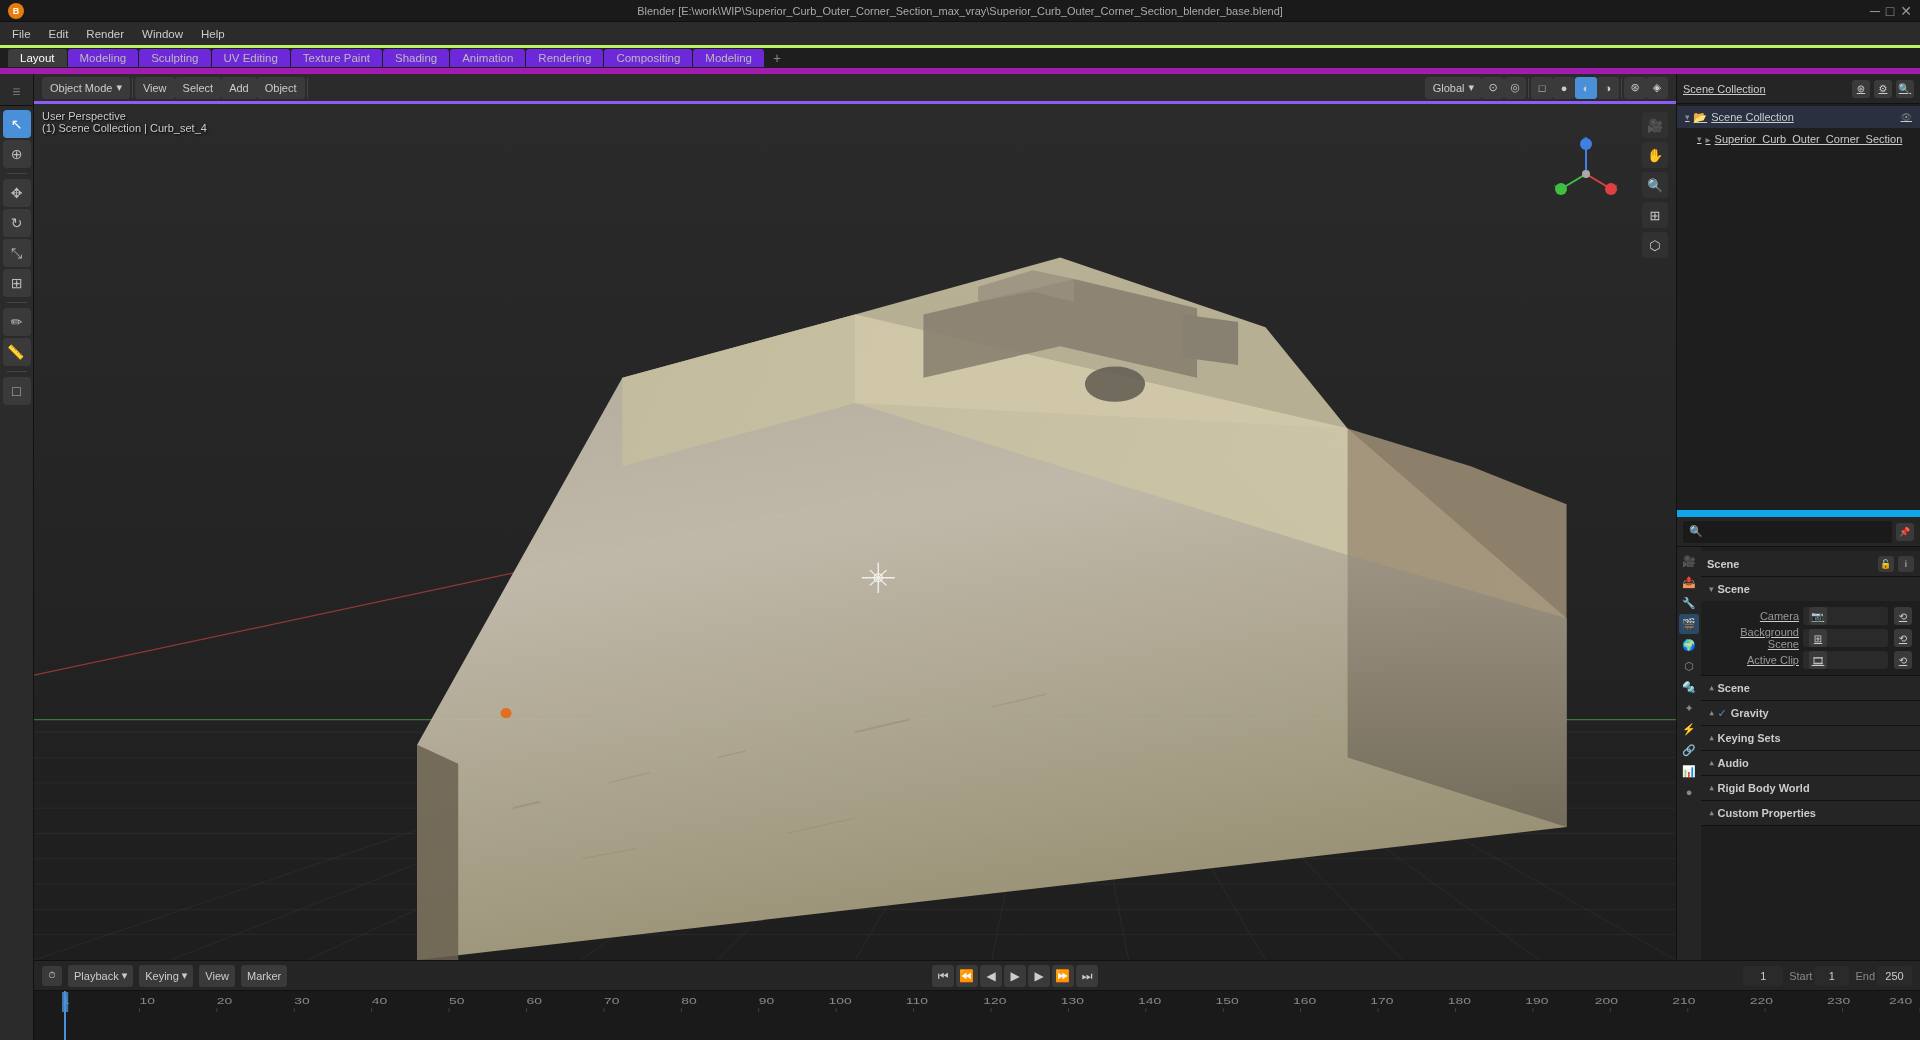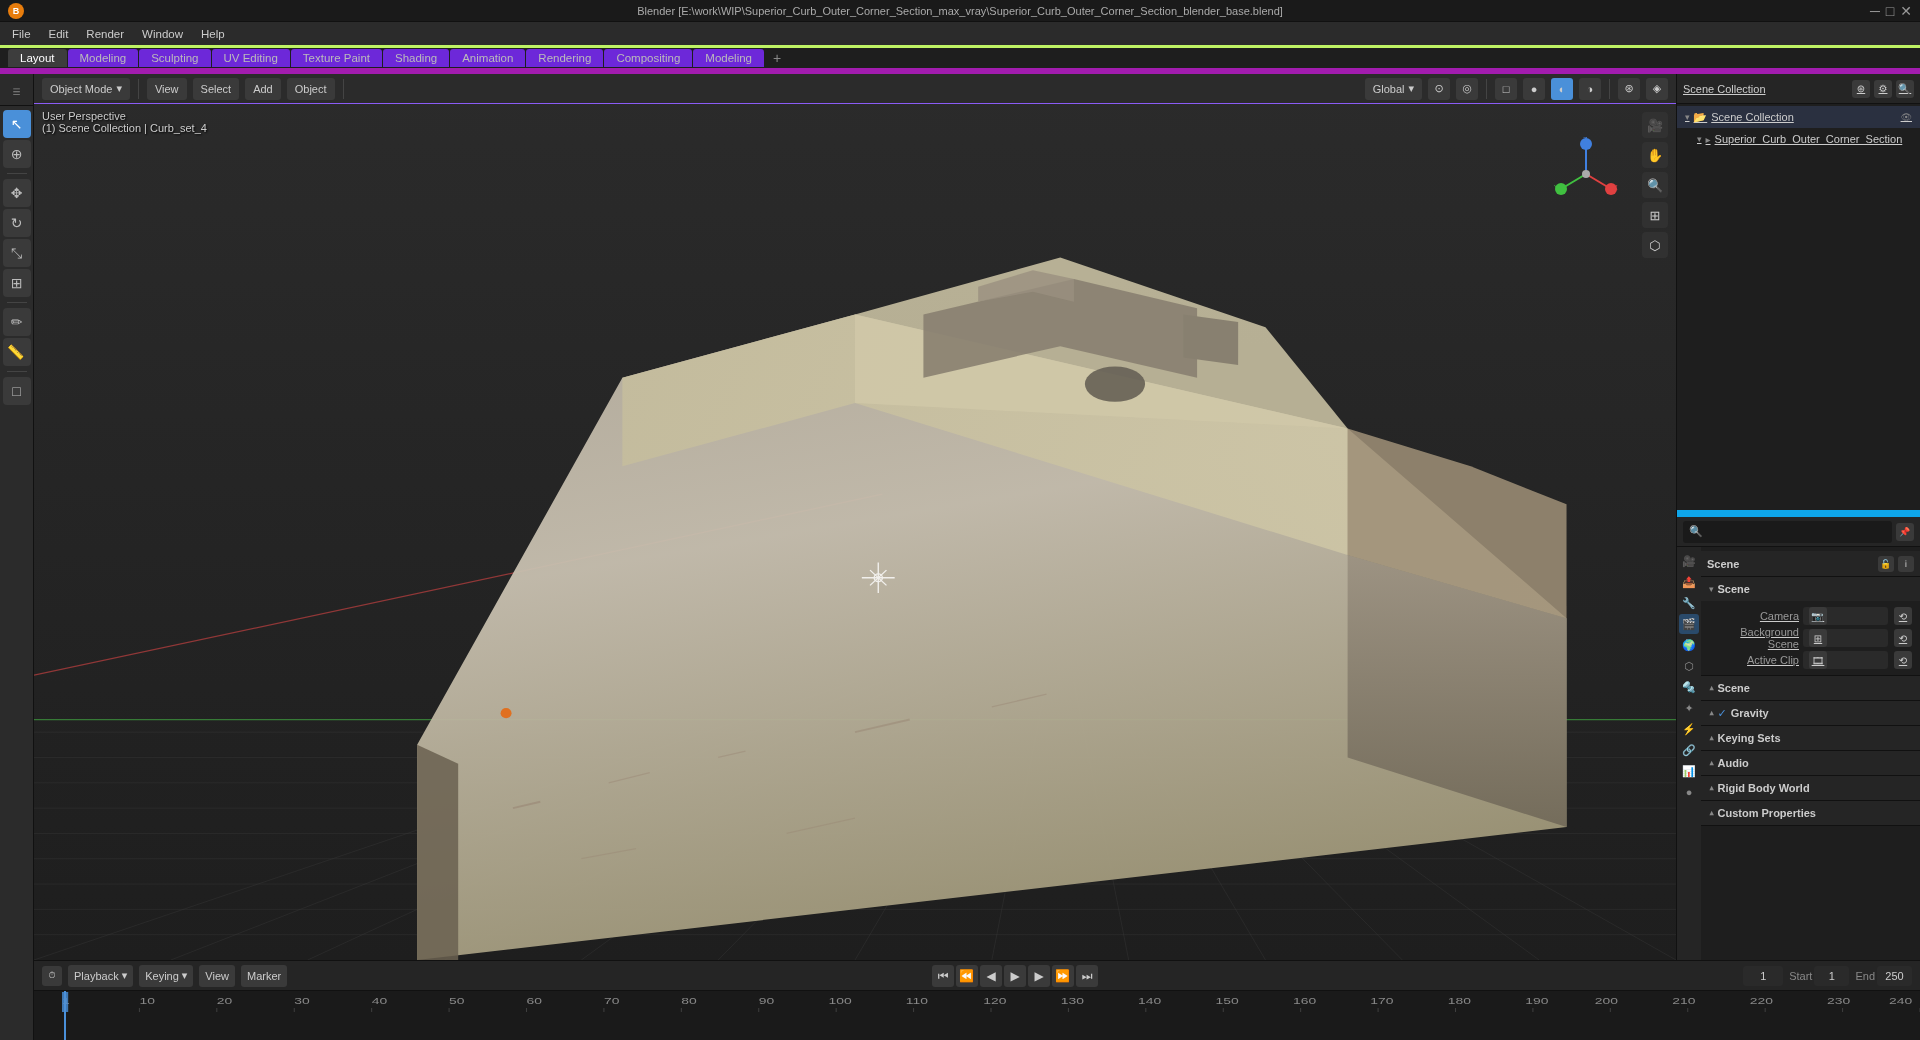--- a/index.html
+++ b/index.html
@@ -151,22 +151,21 @@
     #viewport-header {
       position: absolute;
       top: 0;
       left: 0;
       right: 0;
       height: 30px;
       background: rgba(43,43,43,0.9);
       display: flex;
       align-items: center;
       padding: 0 8px;
-      gap: 6px;
-      border-bottom: 1px solid #8b5cf6;
+      border-bottom: 3px solid #8b5cf6;
       z-index: 10;
     }
     .vp-btn {
       height: 22px;
       padding: 0 8px;
       background: #3a3a3a;
       border-radius: 3px;
       display: flex;
       align-items: center;
       gap: 4px;

